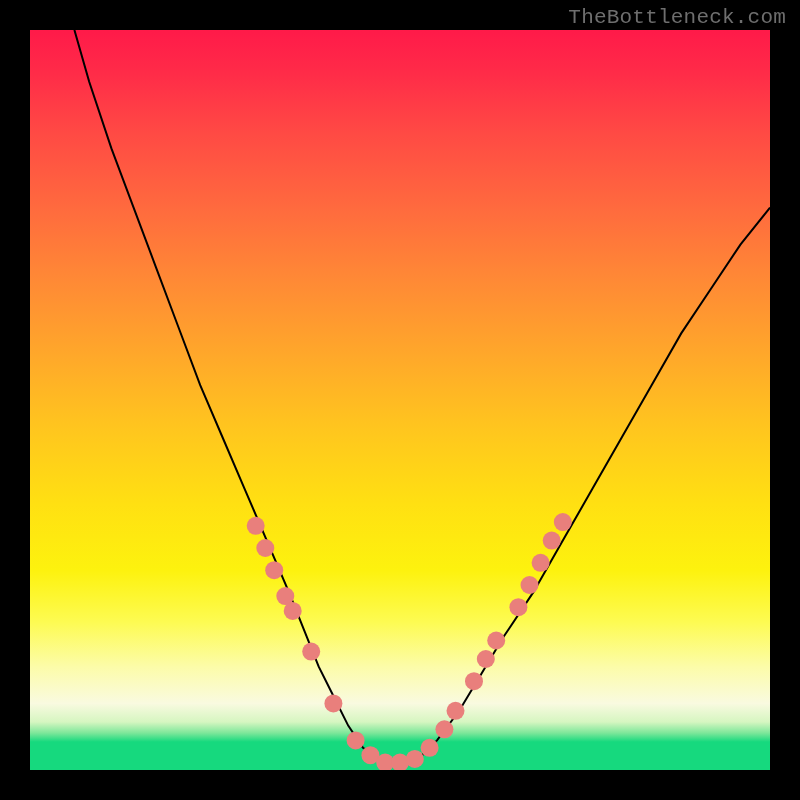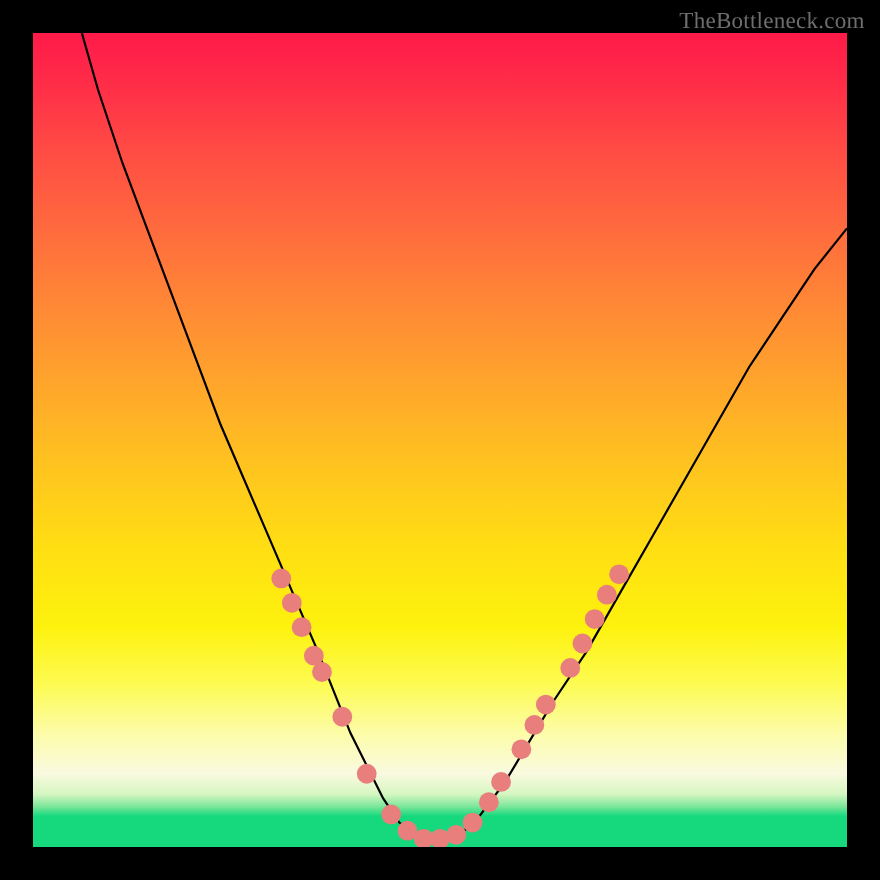--- a/index.html
+++ b/index.html
@@ -52,21 +52,21 @@
     );
   }
   .watermark {
     position: absolute;
     top: 6px;
     right: 14px;
     color: #6e6e6e;
     font-size: 21px;
     font-weight: 500;
     letter-spacing: 0.2px;
-    font-family: Liberation Serif, serif;
+    font-family: Liberation Mono, monospace;
     margin-left: 34px;
   }
 </style>
 </head>
 <body>
 
 <div class="frame">
 
   <div class="plot-area">
     <div class="bg-gradient"></div>

